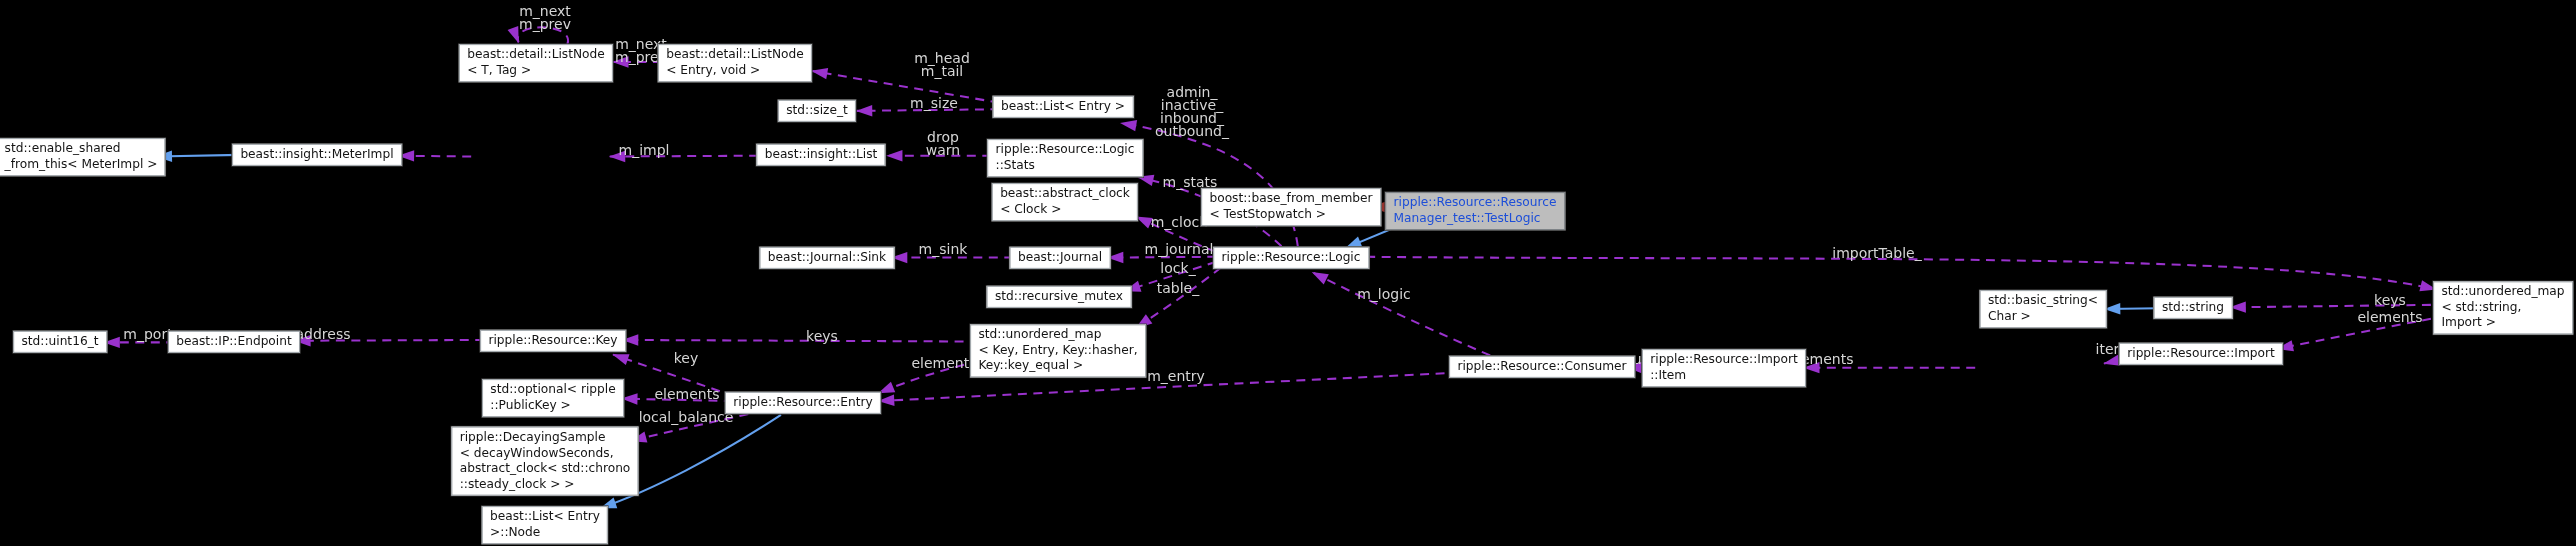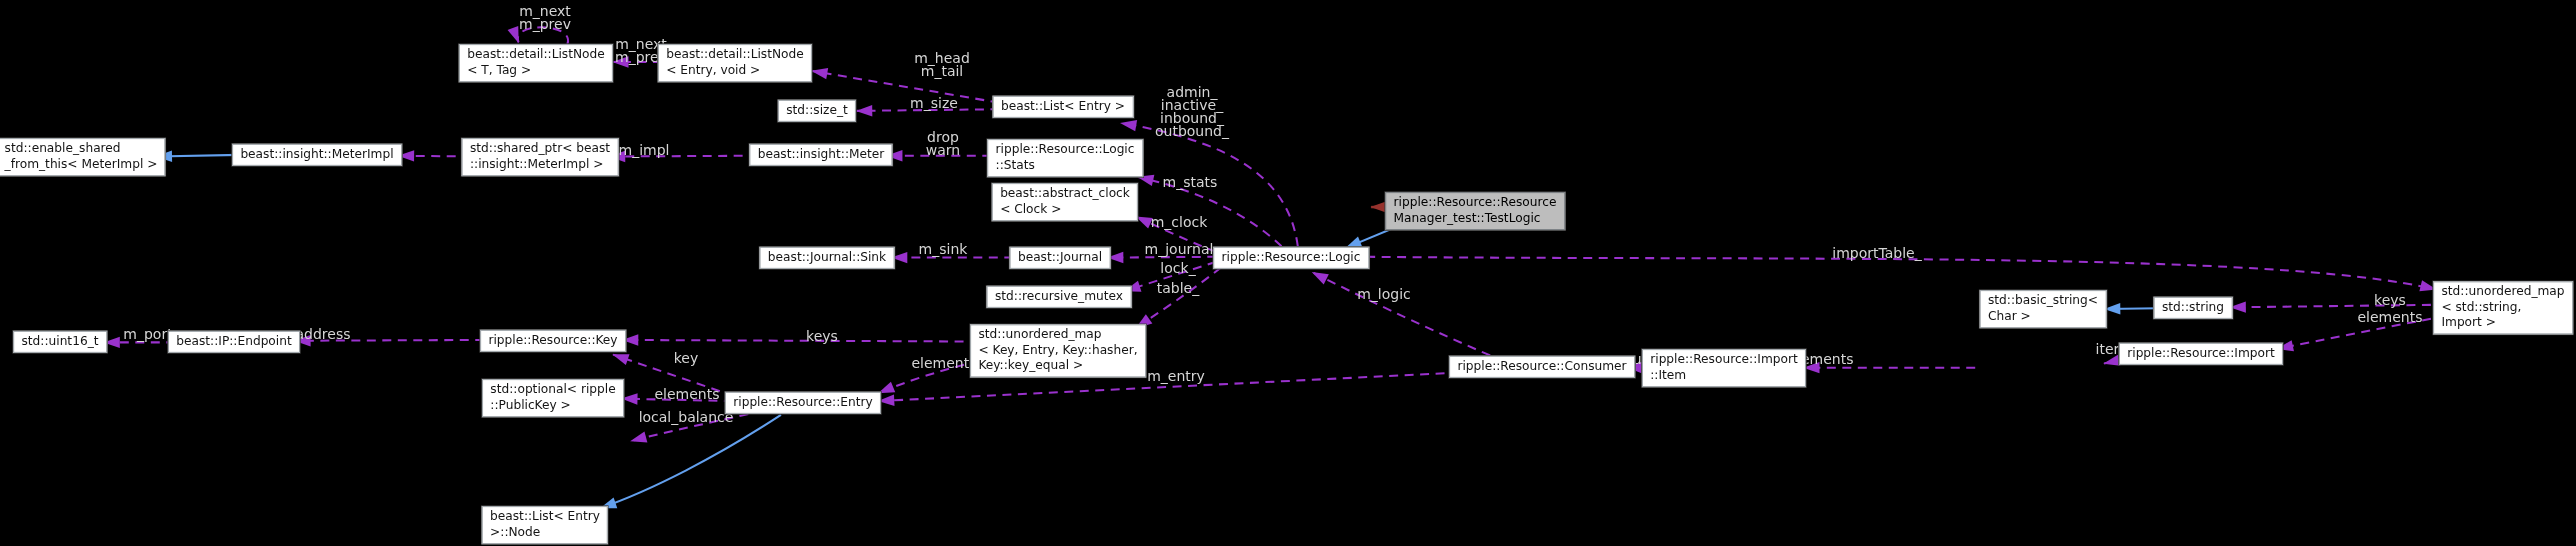--- a/index.html
+++ b/index.html
@@ -3,21 +3,21 @@
 <meta charset="utf-8">
 <style>
   html,body{margin:0;padding:0;background:#000;}
   #canvas{position:relative;width:2576px;height:547px;background:#000;overflow:hidden;
           font-family:"DejaVu Sans","Liberation Sans",sans-serif;}
   #edges{position:absolute;left:0;top:0;z-index:1;}
   .node{position:absolute;z-index:3;transform:translate(-50%,-50%);
         background:#ffffff;border:1.6px solid #9aa0a5;color:#141414;
         font-size:12.2px;line-height:15.5px;white-space:pre-line;
         padding:2.4px 7.3px;box-shadow:0 0 0 0.8px #3c3c3c;}
-  .node.focus{background:#bdbdbd;border-color:#777c80;color:#000000;}
+  .node.focus{background:#bdbdbd;border-color:#777c80;color:#1d4ed8;}
   .elabel{position:absolute;z-index:2;transform:translate(-50%,-50%);
           color:#d6d6d6;font-size:14px;line-height:13px;text-align:center;
           white-space:pre-line;}
   .edge{fill:none;}
   .member{stroke:#9a32cd;stroke-width:2.5;stroke-dasharray:11 8;}
   .inherit-blue{stroke:#63a0ee;stroke-width:2.5;}
   .inherit-red{stroke:#96322d;stroke-width:3;}
 </style>
 </head>
 <body>
@@ -69,48 +69,52 @@
     <path class="edge member" d="M 899 492 L 763 489" marker-end="url(#ap)"></path>
     <path class="edge member" d="M 918 508 C 855 522, 808 532, 774 541" marker-end="url(#ap)"></path>
     <path class="edge inherit-blue" d="M 958 509 C 880 560, 798 602, 737 623" marker-end="url(#ab)"></path>
     <path class="edge member" d="M 594 417 L 362 418" marker-end="url(#ap)"></path>
     <path class="edge member" d="M 215 420 L 128 420" marker-end="url(#ap)"></path>
   </svg>
 
   <div class="node" style="left:81px;top:157px">std::enable_shared
 _from_this&lt; MeterImpl &gt;</div>
   <div class="node" style="left:317px;top:155px">beast::insight::MeterImpl</div>
-  <div class="node" style="left:540px;top:157px">std::shared_ptr&lt; beast
-::insight::MeterImpl &gt;</div>
-  <div class="node" style="left:821px;top:155px">beast::insight::Meter</div>
+  <div class="node" style="left:821px;top:155px">beast::insight::List</div>
   <div class="node" style="left:536px;top:63px">beast::detail::ListNode
 &lt; T, Tag &gt;</div>
   <div class="node" style="left:735px;top:63px">beast::detail::ListNode
 &lt; Entry, void &gt;</div>
   <div class="node" style="left:817px;top:111px">std::size_t</div>
   <div class="node" style="left:1063px;top:107px">beast::List&lt; Entry &gt;</div>
   <div class="node" style="left:1065px;top:158px">ripple::Resource::Logic
 ::Stats</div>
   <div class="node" style="left:1065px;top:202px">beast::abstract_clock
 &lt; Clock &gt;</div>
   <div class="node" style="left:827px;top:258px">beast::Journal::Sink</div>
   <div class="node" style="left:1060px;top:258px">beast::Journal</div>
   <div class="node" style="left:1059px;top:297px">std::recursive_mutex</div>
   <div class="node" style="left:1291px;top:258px">ripple::Resource::Logic</div>
+  <div class="node" style="left:1291px;top:207px">boost::base_from_member
+&lt; TestStopwatch &gt;</div>
   <div class="node focus" style="left:1475px;top:211px">ripple::Resource::Resource
 Manager_test::TestLogic</div>
   <div class="node" style="left:1058px;top:351px">std::unordered_map
 &lt; Key, Entry, Key::hasher,
 Key::key_equal &gt;</div>
   <div class="node" style="left:60px;top:342px">std::uint16_t</div>
   <div class="node" style="left:234px;top:342px">beast::IP::Endpoint</div>
   <div class="node" style="left:553px;top:341px">ripple::Resource::Key</div>
   <div class="node" style="left:553px;top:398px">std::optional&lt; ripple
 ::PublicKey &gt;</div>
   <div class="node" style="left:803px;top:403px">ripple::Resource::Entry</div>
+  <div class="node" style="left:545px;top:461px">ripple::DecayingSample
+&lt; decayWindowSeconds,
+abstract_clock&lt; std::chrono
+::steady_clock &gt; &gt;</div>
   <div class="node" style="left:545px;top:525px">beast::List&lt; Entry
 &gt;::Node</div>
   <div class="node" style="left:1542px;top:367px">ripple::Resource::Consumer</div>
   <div class="node" style="left:1724px;top:368px">ripple::Resource::Import
 ::Item</div>
   <div class="node" style="left:2201px;top:354px">ripple::Resource::Import</div>
   <div class="node" style="left:2043px;top:309px">std::basic_string&lt;
 Char &gt;</div>
   <div class="node" style="left:2193px;top:308px">std::string</div>
   <div class="node" style="left:2503px;top:308px">std::unordered_map

